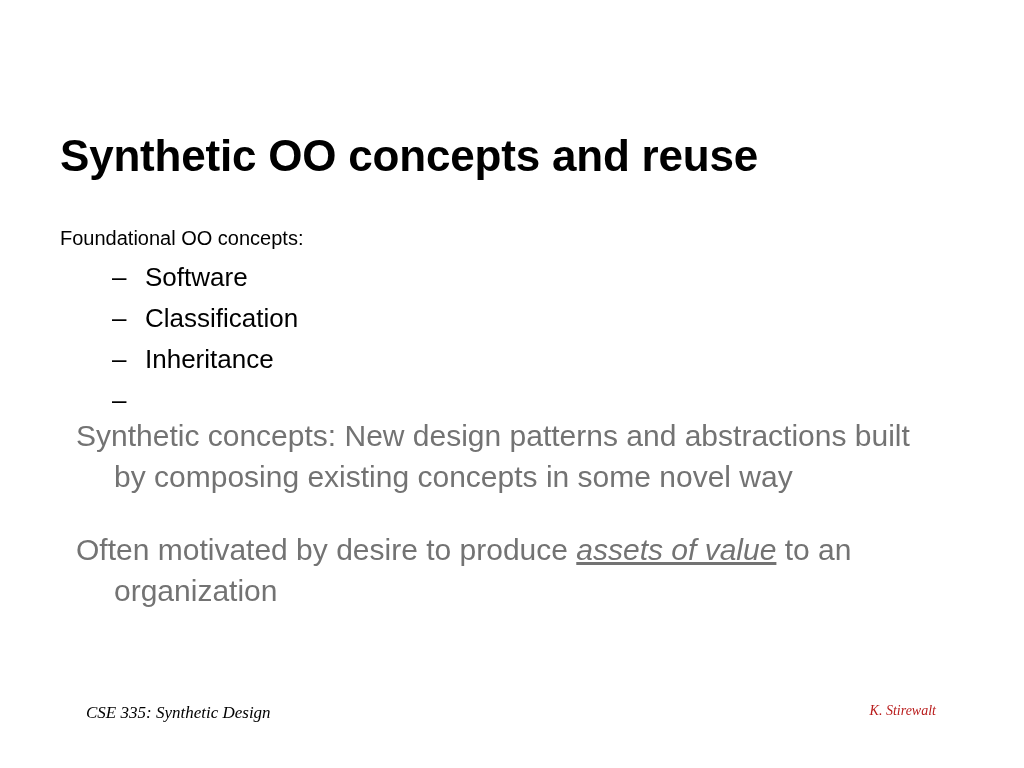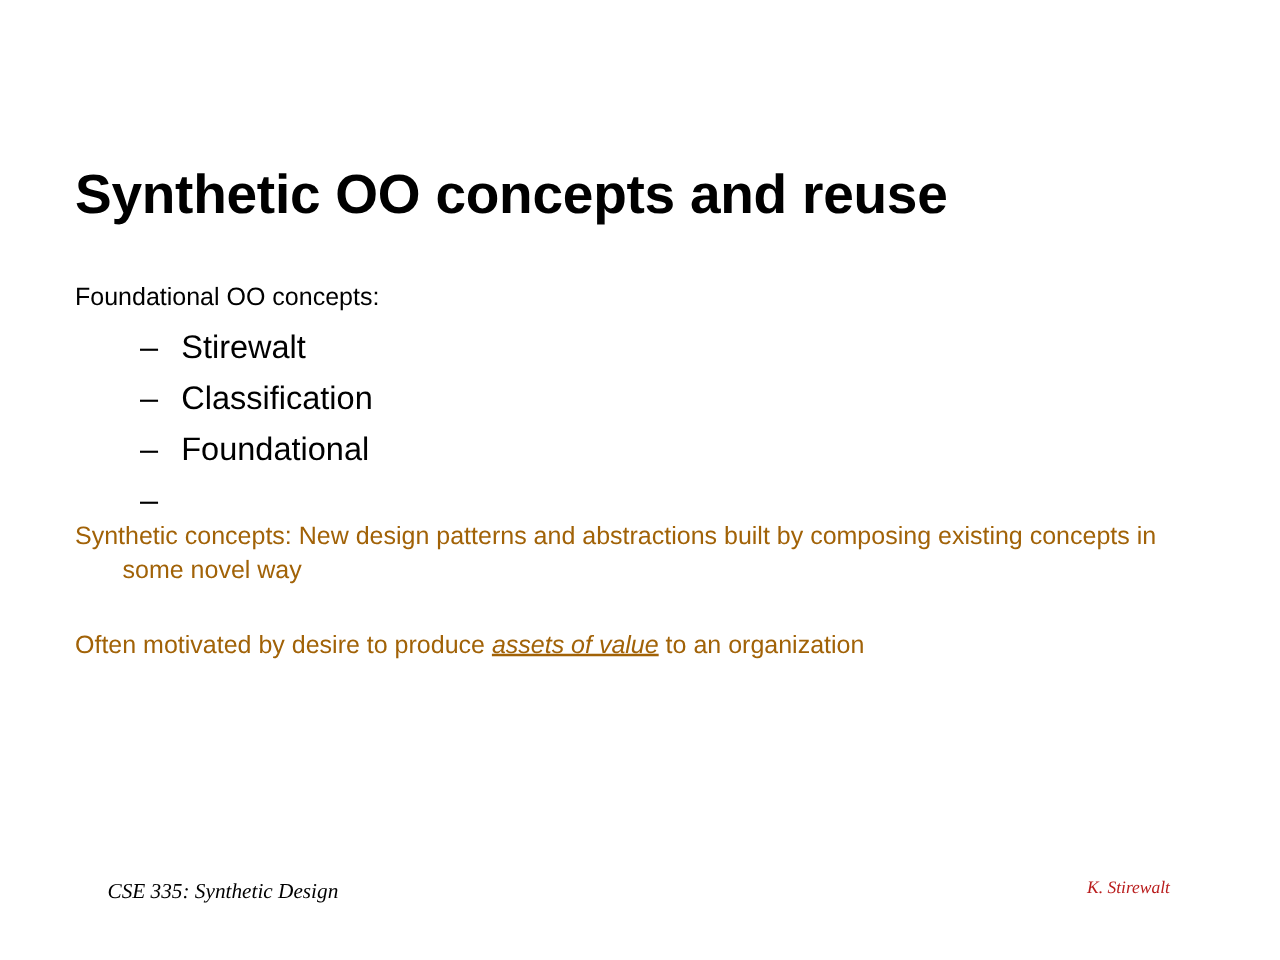--- a/index.html
+++ b/index.html
@@ -64,26 +64,26 @@
 
   .sub-dash {
     position: absolute;
     left: 52px;
     top: 0;
     font-size: 26px;
     line-height: 1.58;
   }
 
   .para {
-    font-size: 20px;
+    font-size: 30px;
     line-height: 1.36;
-    margin: 0;
+    margin: 16px;
     padding-left: 38px;
     text-indent: -38px;
-    color: #a16207;
+    color: #737373;
   }
 
   .para-gap-1 { margin-top: 36px; }
   .para-gap-2 { margin-top: 32px; }
 
   .em-italic {
     font-style: italic;
     text-decoration: underline;
   }
 
@@ -122,29 +122,29 @@
 
   <h1 class="slide-title">Synthetic OO concepts and reuse</h1>
 
   <div class="body-block">
 
     <p class="lead-line">Foundational OO concepts:</p>
 
     <ul class="sub-list">
       <li class="sub-item">
         <span class="sub-dash">–</span>
-        <span>Stirewalt</span>
+        <span>Software</span>
       </li>
       <li class="sub-item">
         <span class="sub-dash">–</span>
         <span>Classification</span>
       </li>
       <li class="sub-item">
         <span class="sub-dash">–</span>
-        <span>Foundational</span>
+        <span>Inheritance</span>
       </li>
       <li class="sub-item">
         <span class="sub-dash">–</span>
       </li>
     </ul>
 
     <p class="para para-gap-1">
       <span>Synthetic concepts: New design patterns and abstractions built by composing existing concepts in some novel way</span>
     </p>
 

